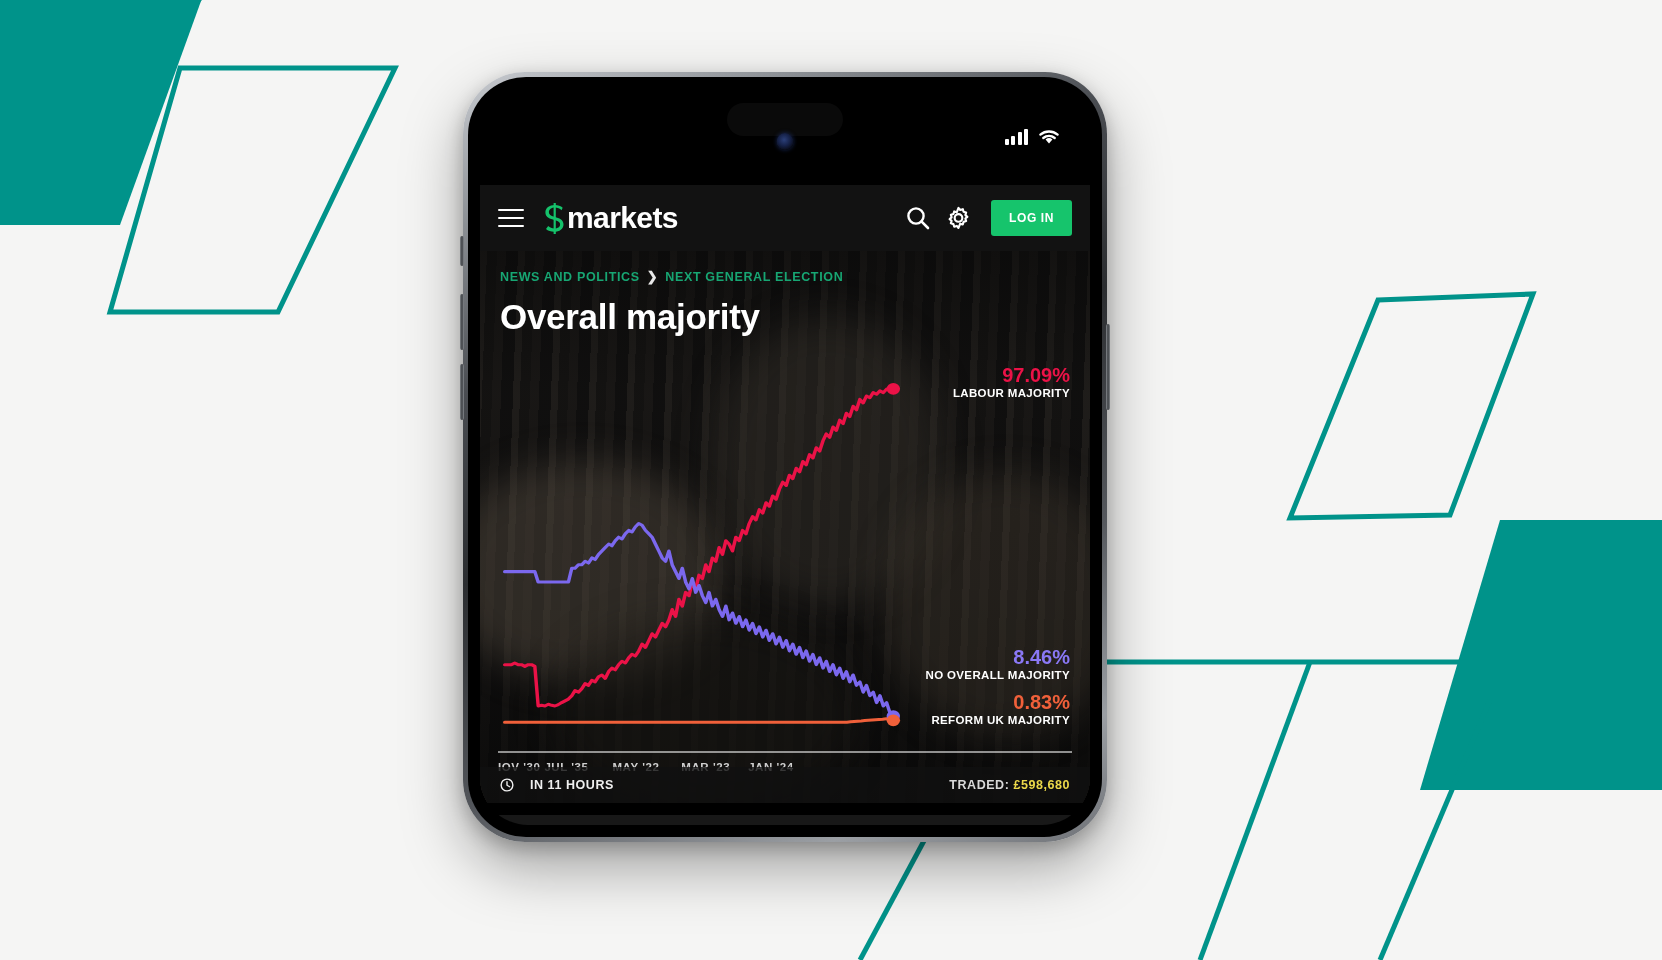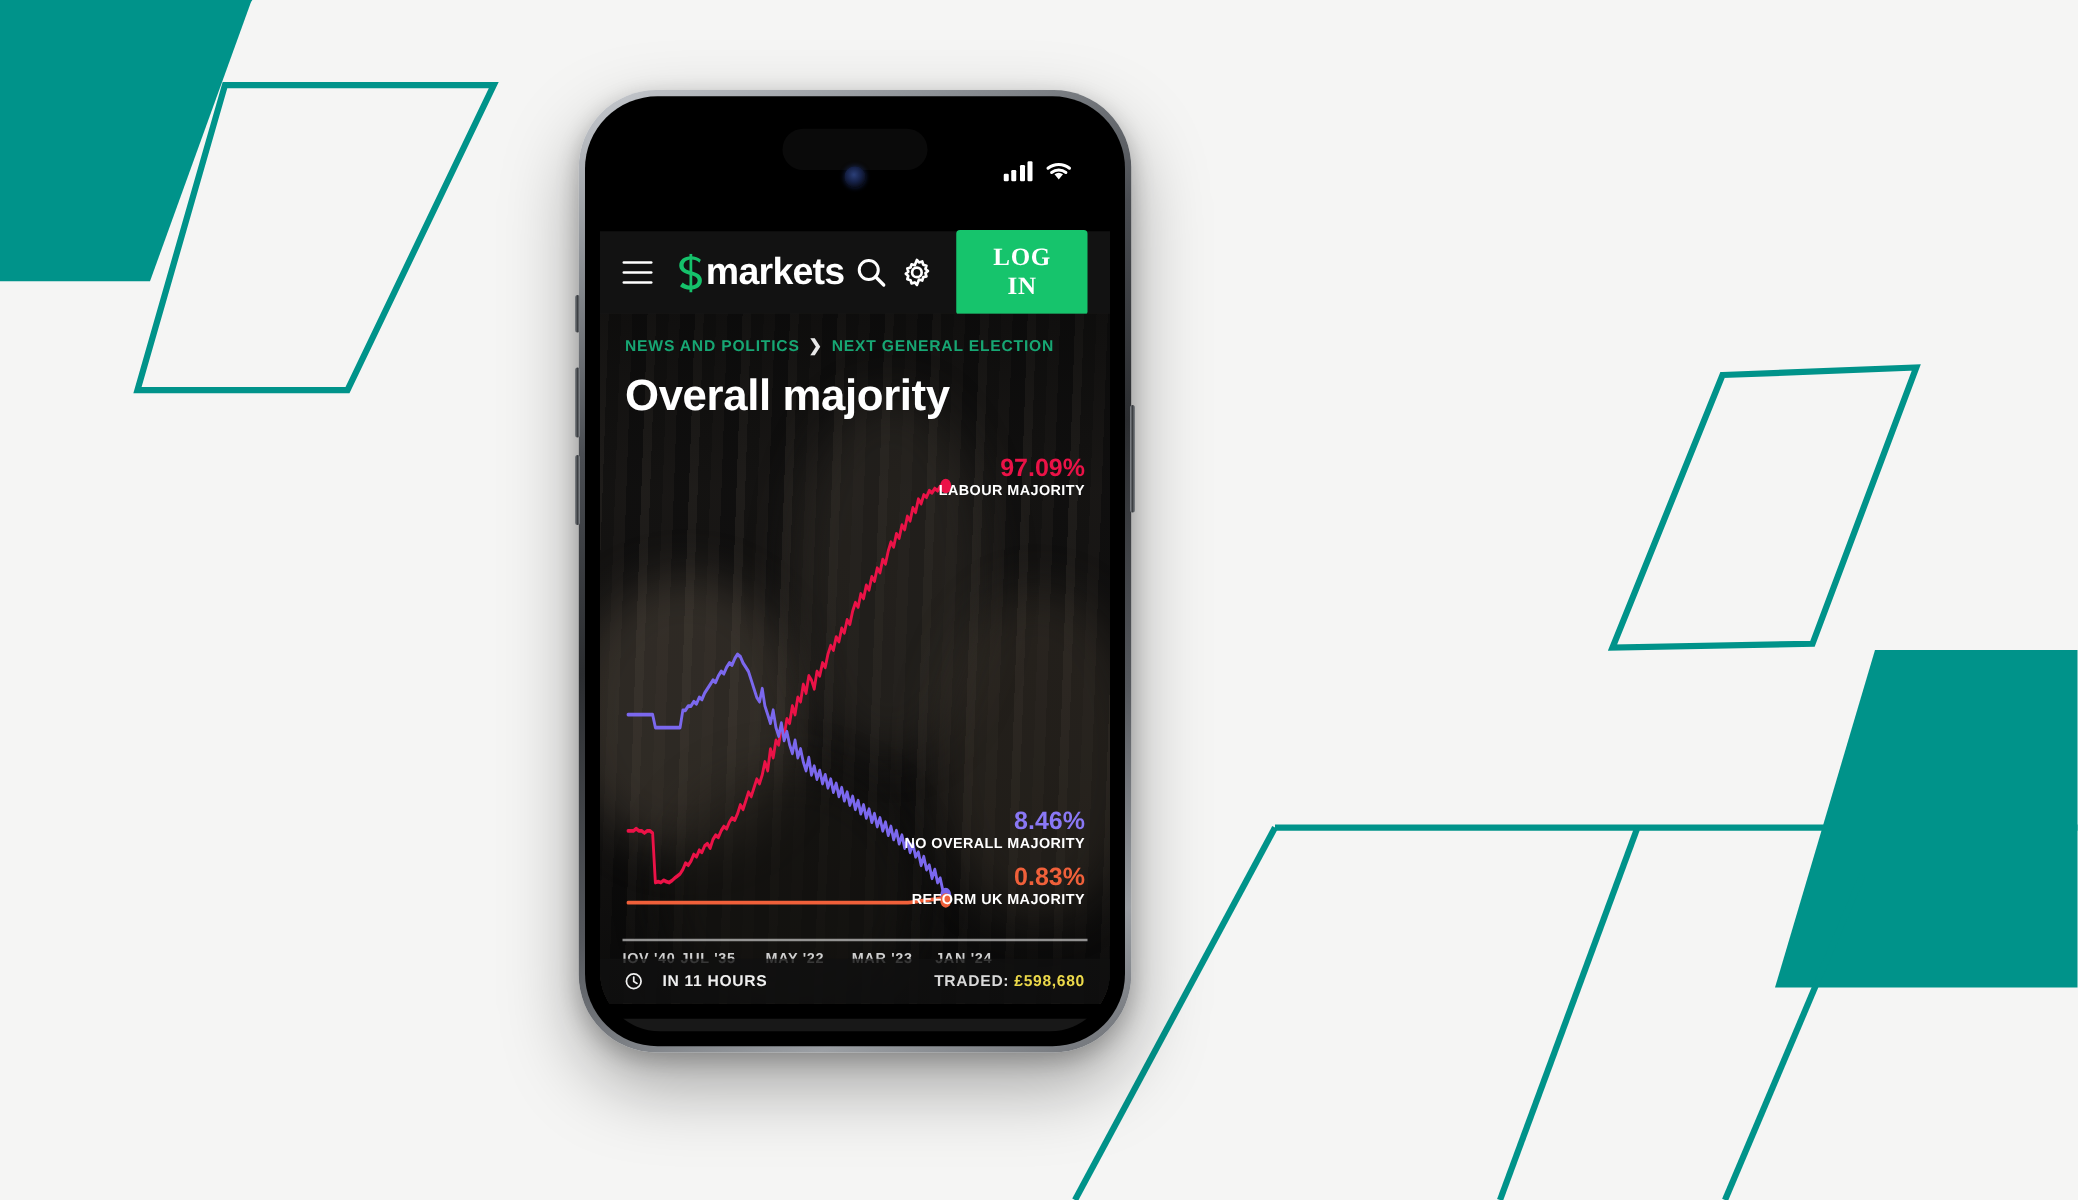--- a/index.html
+++ b/index.html
@@ -10,21 +10,21 @@
     position:relative;
   }
 
   
   #bg-decor { position:absolute; inset:0; width:1662px; height:960px; }
 
   
   #phone-wrap {
     position:absolute;
     left:463px; top:72px;
-    width:442px; height:770px;
+    width:644px; height:770px;
   }
   .phone-frame {
     position:absolute; inset:0;
     border-radius:62px;
     background:linear-gradient(155deg,#c9ccd1 0%,#8d9196 14%,#4a4d52 30%,#2b2d30 48%,#55585d 70%,#9b9fa4 88%,#6e7176 100%);
     padding:5px;
     box-shadow:0 26px 60px rgba(0,0,0,.34), 0 6px 18px rgba(0,0,0,.22);
   }
   .phone-inner {
     position:absolute; inset:5px;
@@ -79,22 +79,22 @@
   .logo {
     margin-left:20px;
     font-size:30px; font-weight:700; color:#fff;
     letter-spacing:-.6px; display:flex; align-items:center;
   }
   .hdr-spacer { flex:1; }
   .hdr-icon { width:34px; height:34px; margin-left:6px; display:flex; align-items:center; justify-content:center; cursor:pointer; }
   .login-btn {
     margin-left:16px;
     background:#16c46c; color:#fff;
-    font-size:20px; font-weight:700; letter-spacing:.6px;
-    padding:11px 18px; border:none; border-radius:3px; cursor:pointer;font-family:Liberation Serif, serif;
+    font-size:12px; font-weight:700; letter-spacing:.6px;
+    padding:11px 18px; border:none; border-radius:3px; cursor:pointer;
   }
 
   
   .market-card {
     position:absolute; top:162px; left:0; right:0; height:552px;
     background:#1b1b1b;
     overflow:hidden;
   }
   .card-photo {
     position:absolute; inset:0;
@@ -278,21 +278,21 @@
               </div>
 
               <div class="series-label lbl-reform">
                 <div class="val" style="color:#f0603a">0.83%</div>
                 <div class="nm">REFORM UK MAJORITY</div>
               </div>
             </div>
 
             <div class="axis-line"></div>
             <div class="axis-ticks" id="axis-ticks">
-                <span style="margin-left: 0px;">IOV '40</span>
+                <span style="margin-left: 0px;">IOV '30</span>
                 <span style="margin-left: 4px;">JUL '35</span>
                 <span style="margin-left: 24px;">MAY '22</span>
                 <span style="margin-left: 22px; text-align: center;">MAR '23</span>
                 <span style="margin-left: 18px;">JAN '24</span>
               </div>
           </div>
 
           <div class="card-footer">
             <div class="ft-left">
               <svg width="14" height="14" viewBox="0 0 16 16">

